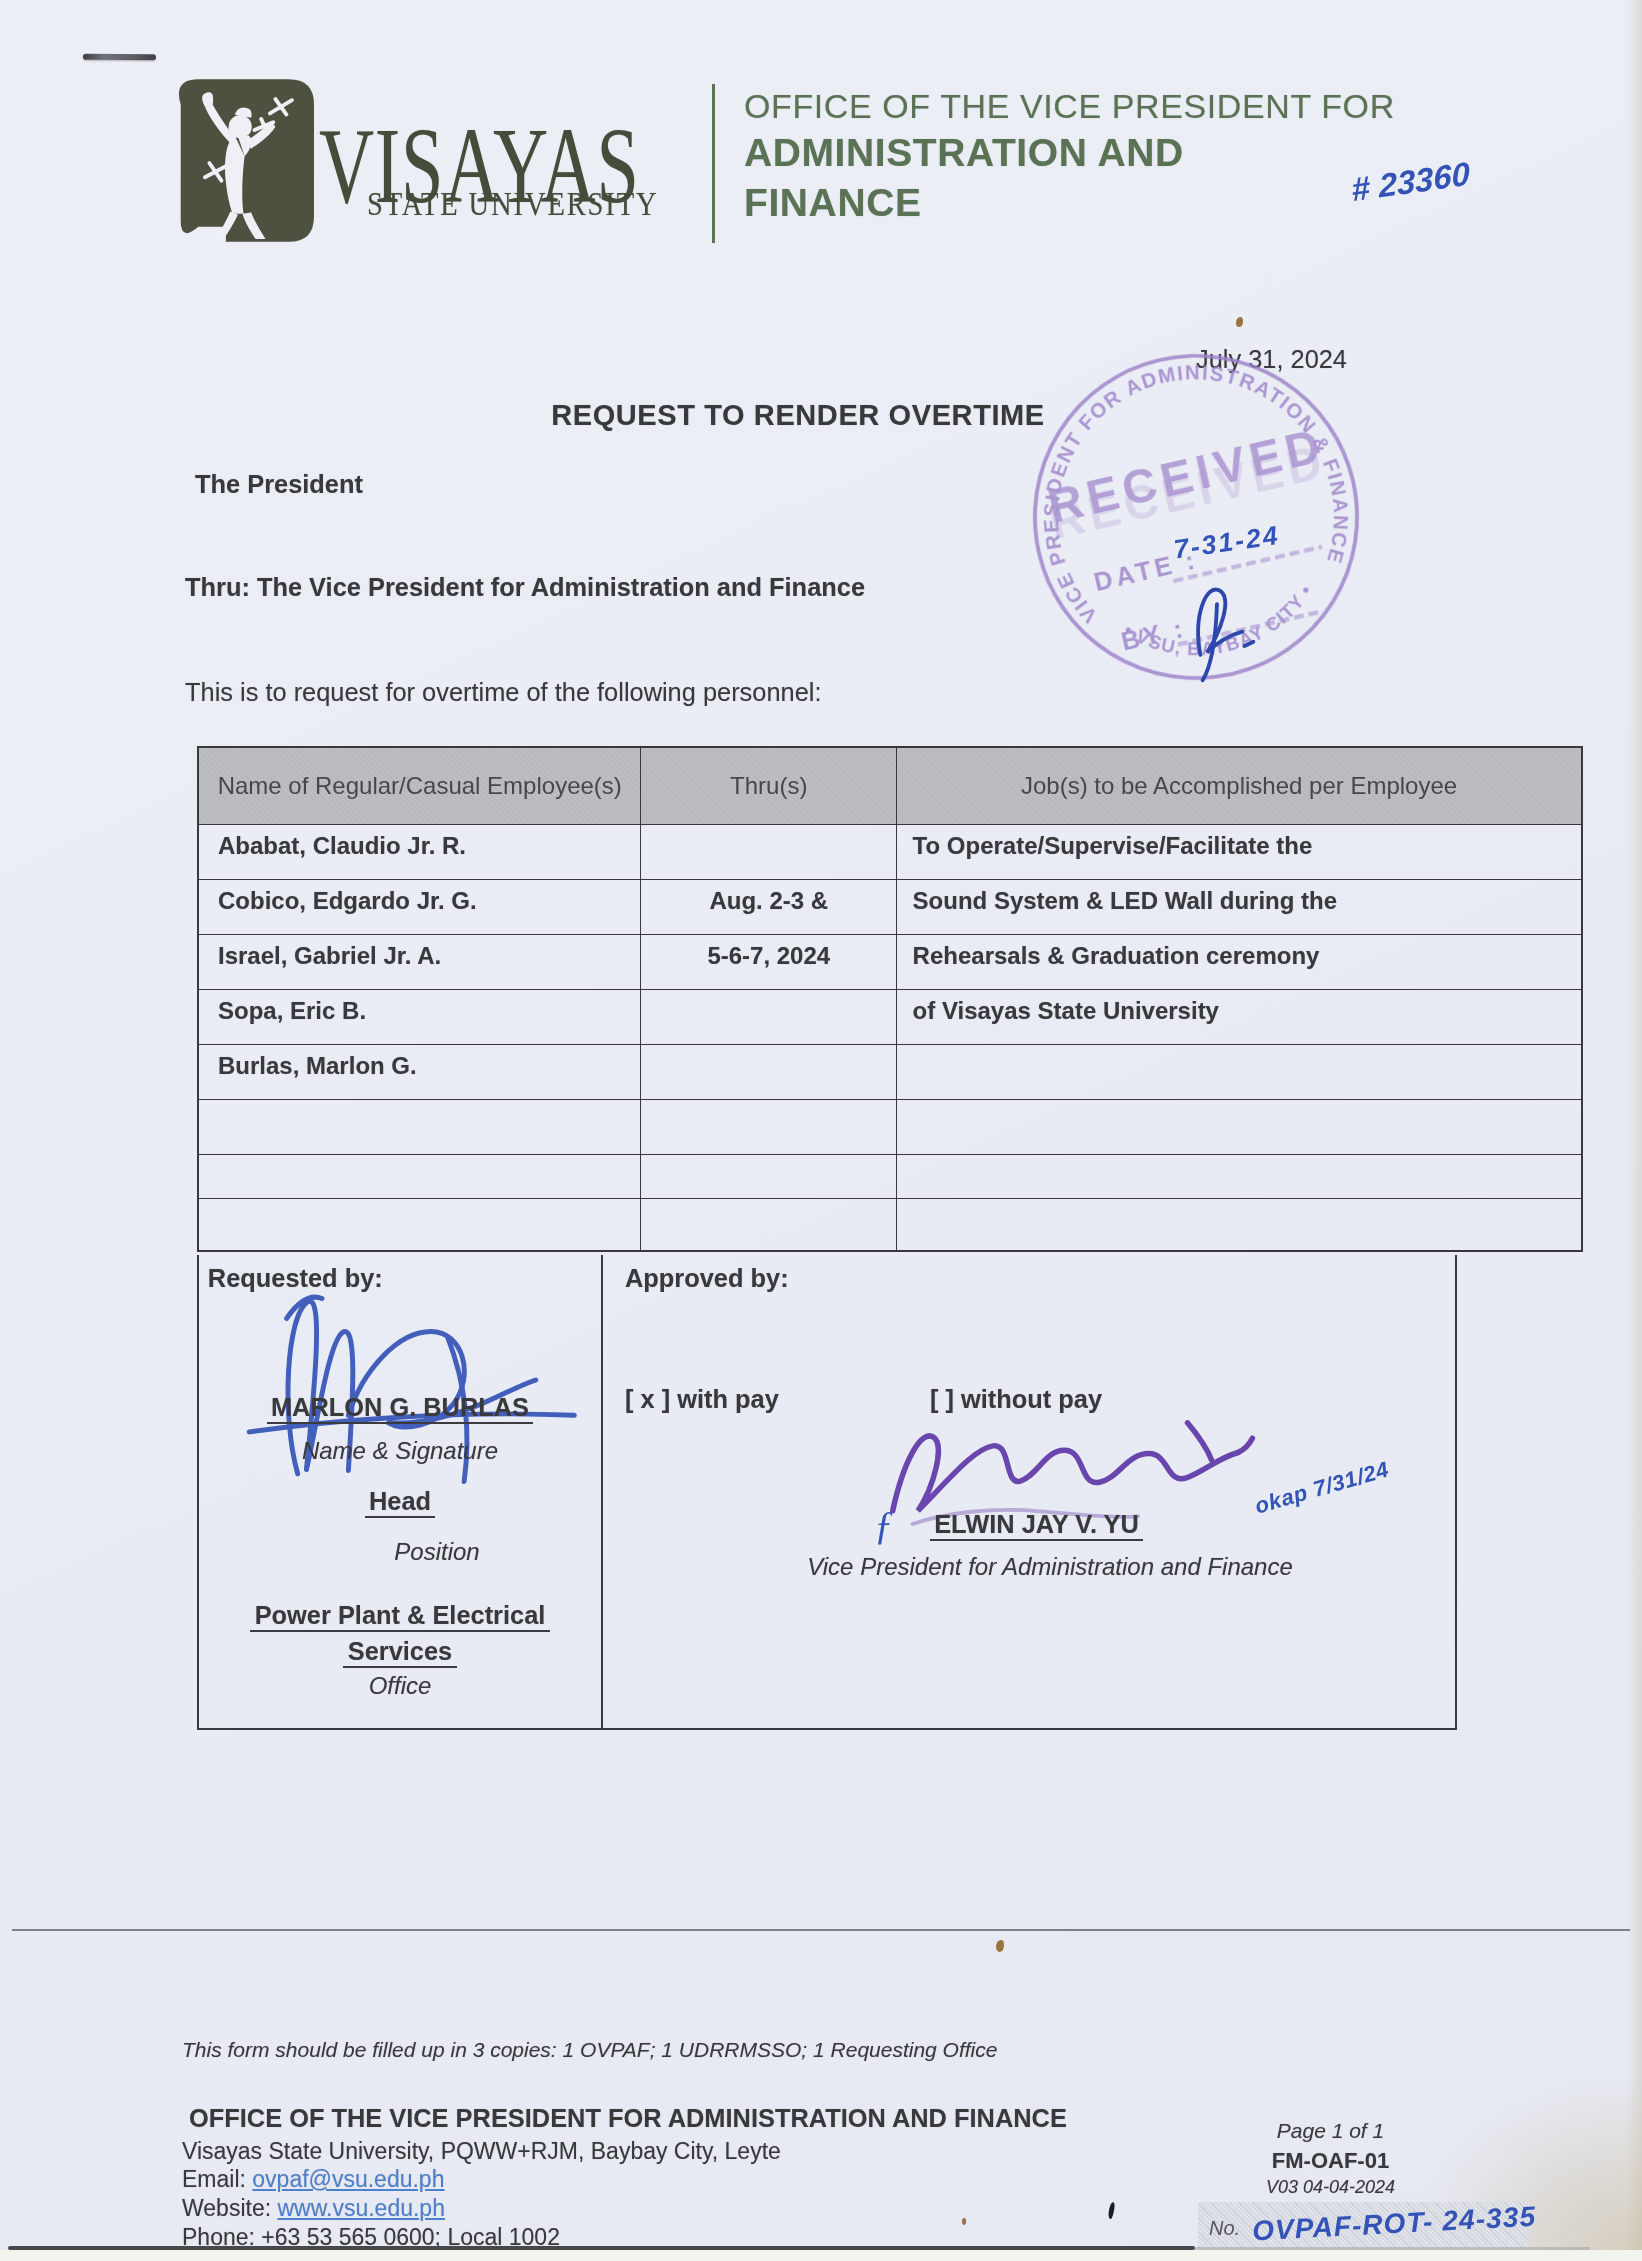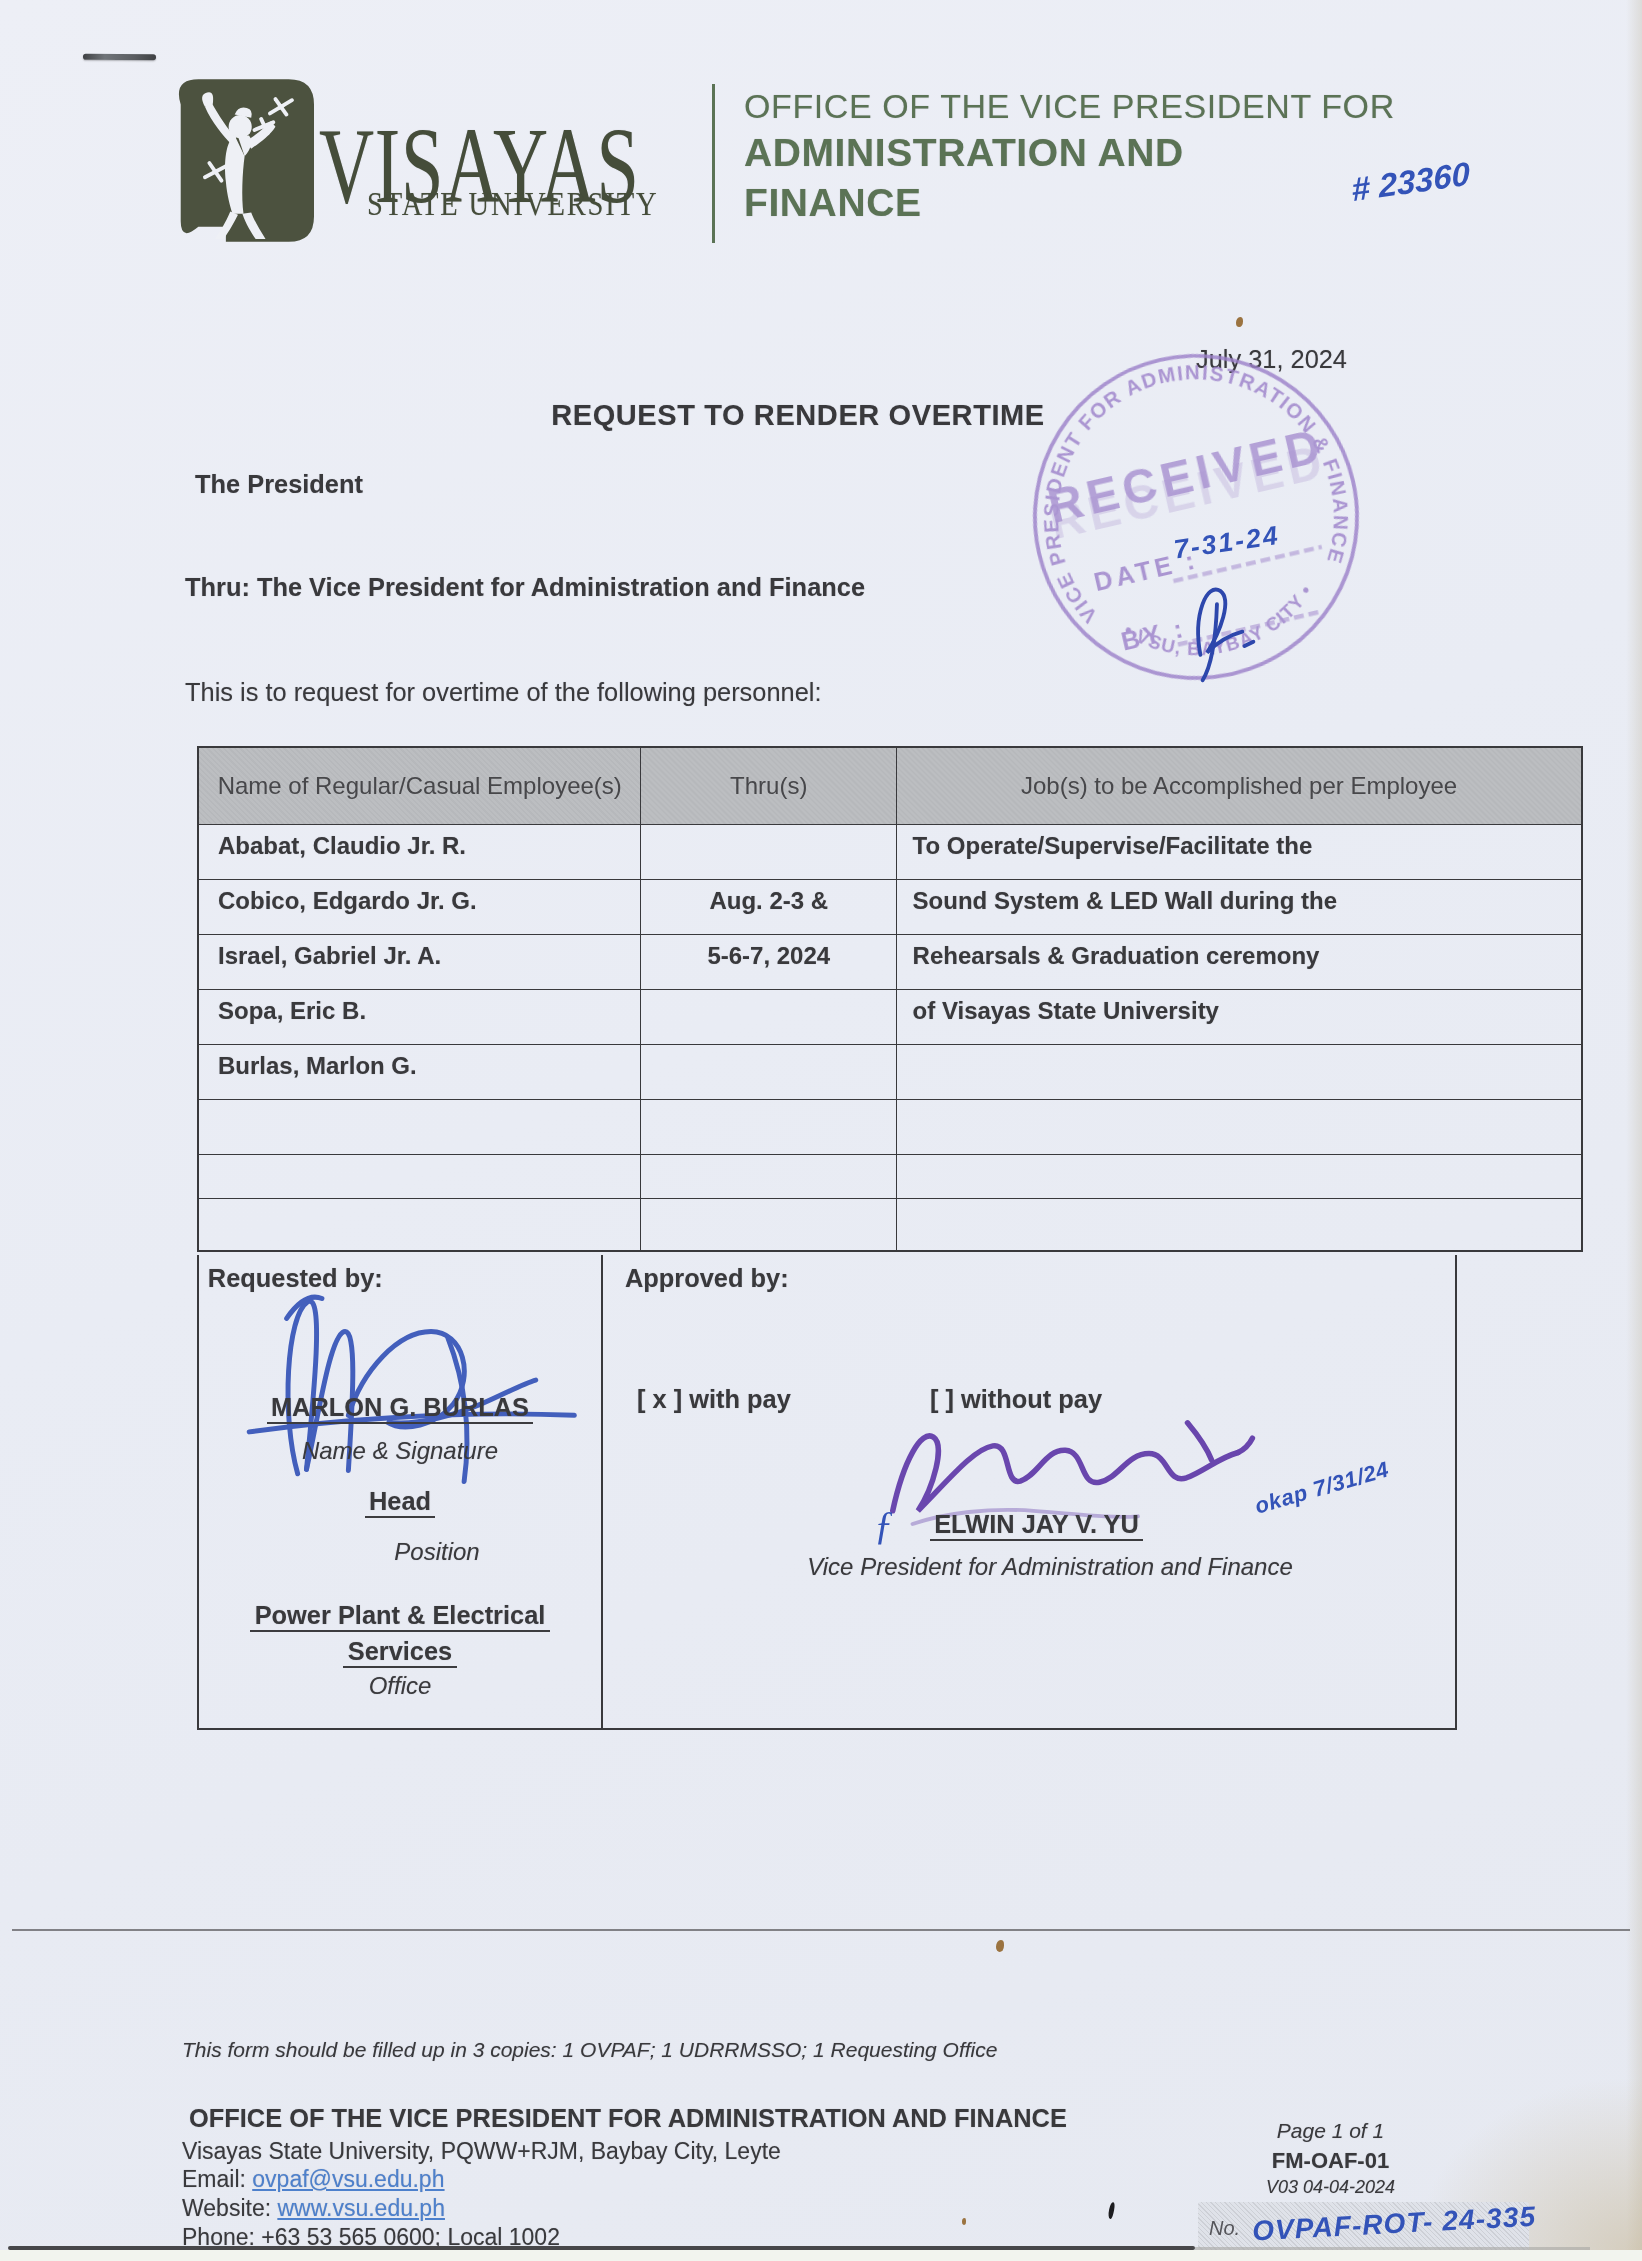--- a/index.html
+++ b/index.html
@@ -240,21 +240,21 @@
         <span class="u-name soft">Power Plant &amp; Electrical</span>
       </div>
       <div class="abs ctr" style="left:0; top:382px; width:402px;">
         <span class="u-name soft">Services</span>
       </div>
       <div class="abs ctr cap-italic soft" style="left:0; top:417px; width:402px;">Office</div>
     </div>
 
     <div class="abs" style="left:404px; top:0; width:852px; height:473px;">
       <div class="abs sig-label soft" style="left:22px; top:8.8px;">Approved by:</div>
-      <div class="abs pay soft" style="left:22px; top:130px;margin-left:12px;">[ x ] with pay</div>
+      <div class="abs pay soft" style="left:22px; top:130px;">[ x ] with pay</div>
       <div class="abs pay soft" style="left:327px; top:130px;">[ ] without pay</div>
       <svg class="abs" style="left:276px; top:148px;" width="386" height="132" viewBox="0 0 700 240">
         <g fill="none" stroke="#5c35a6" stroke-width="10" stroke-linecap="round" opacity=".9">
           <path d="M 24 196 C 44 104 76 48 98 62 C 120 76 98 154 70 196 C 122 144 170 84 206 78 C 240 72 226 150 256 142 C 288 132 302 84 338 86 C 374 88 364 152 400 144 C 436 136 450 92 490 92 C 526 92 522 148 558 136 C 590 124 616 100 652 90"></path>
           <path d="M 652 90 C 664 84 672 76 678 64"></path>
           <path d="M 560 36 C 580 60 596 84 604 104"></path>
         </g>
         <g fill="none" stroke="#5c35a6" stroke-width="7" stroke-linecap="round" opacity=".35">
           <path d="M 60 220 C 120 200 200 190 280 196 C 360 202 420 210 470 206"></path>
         </g>

